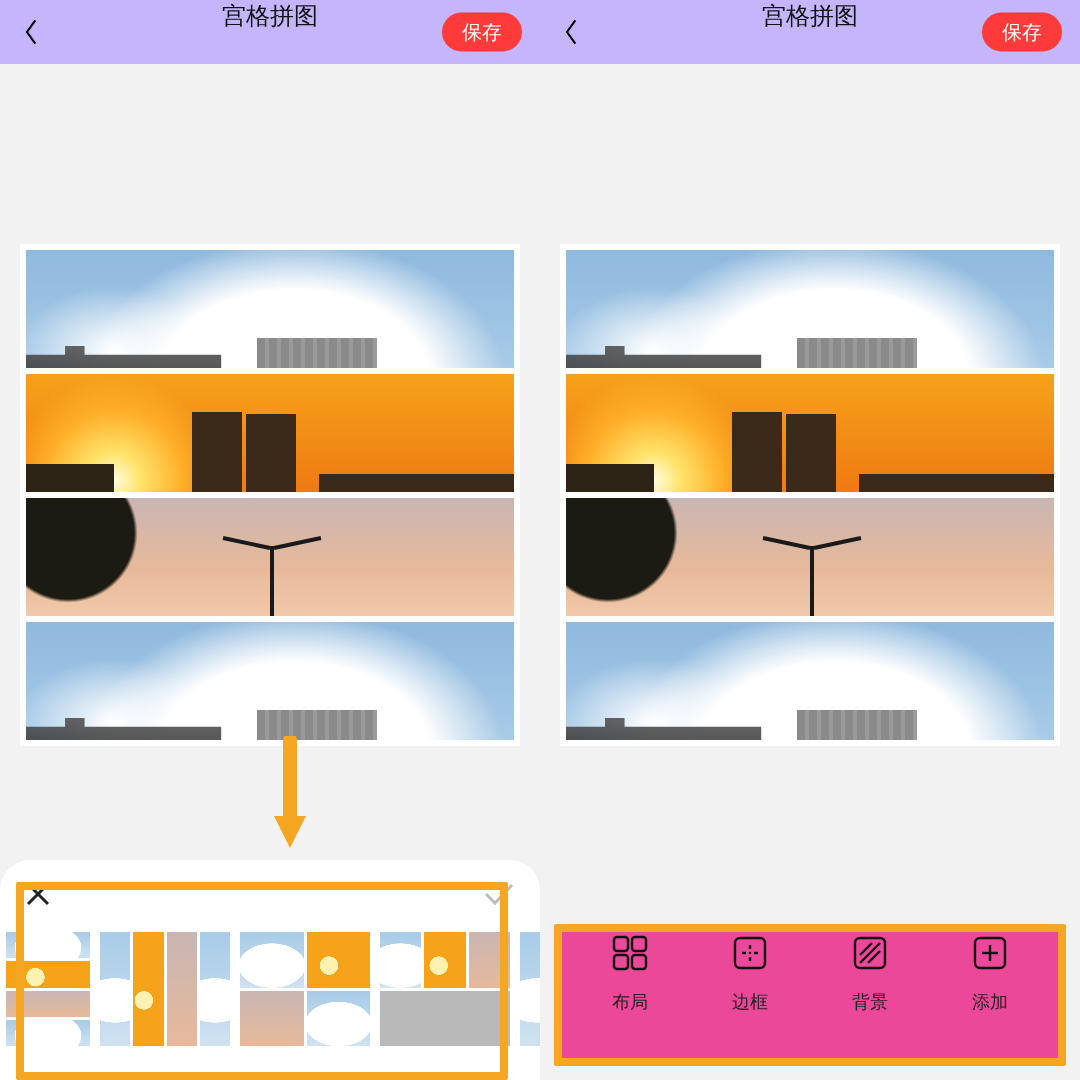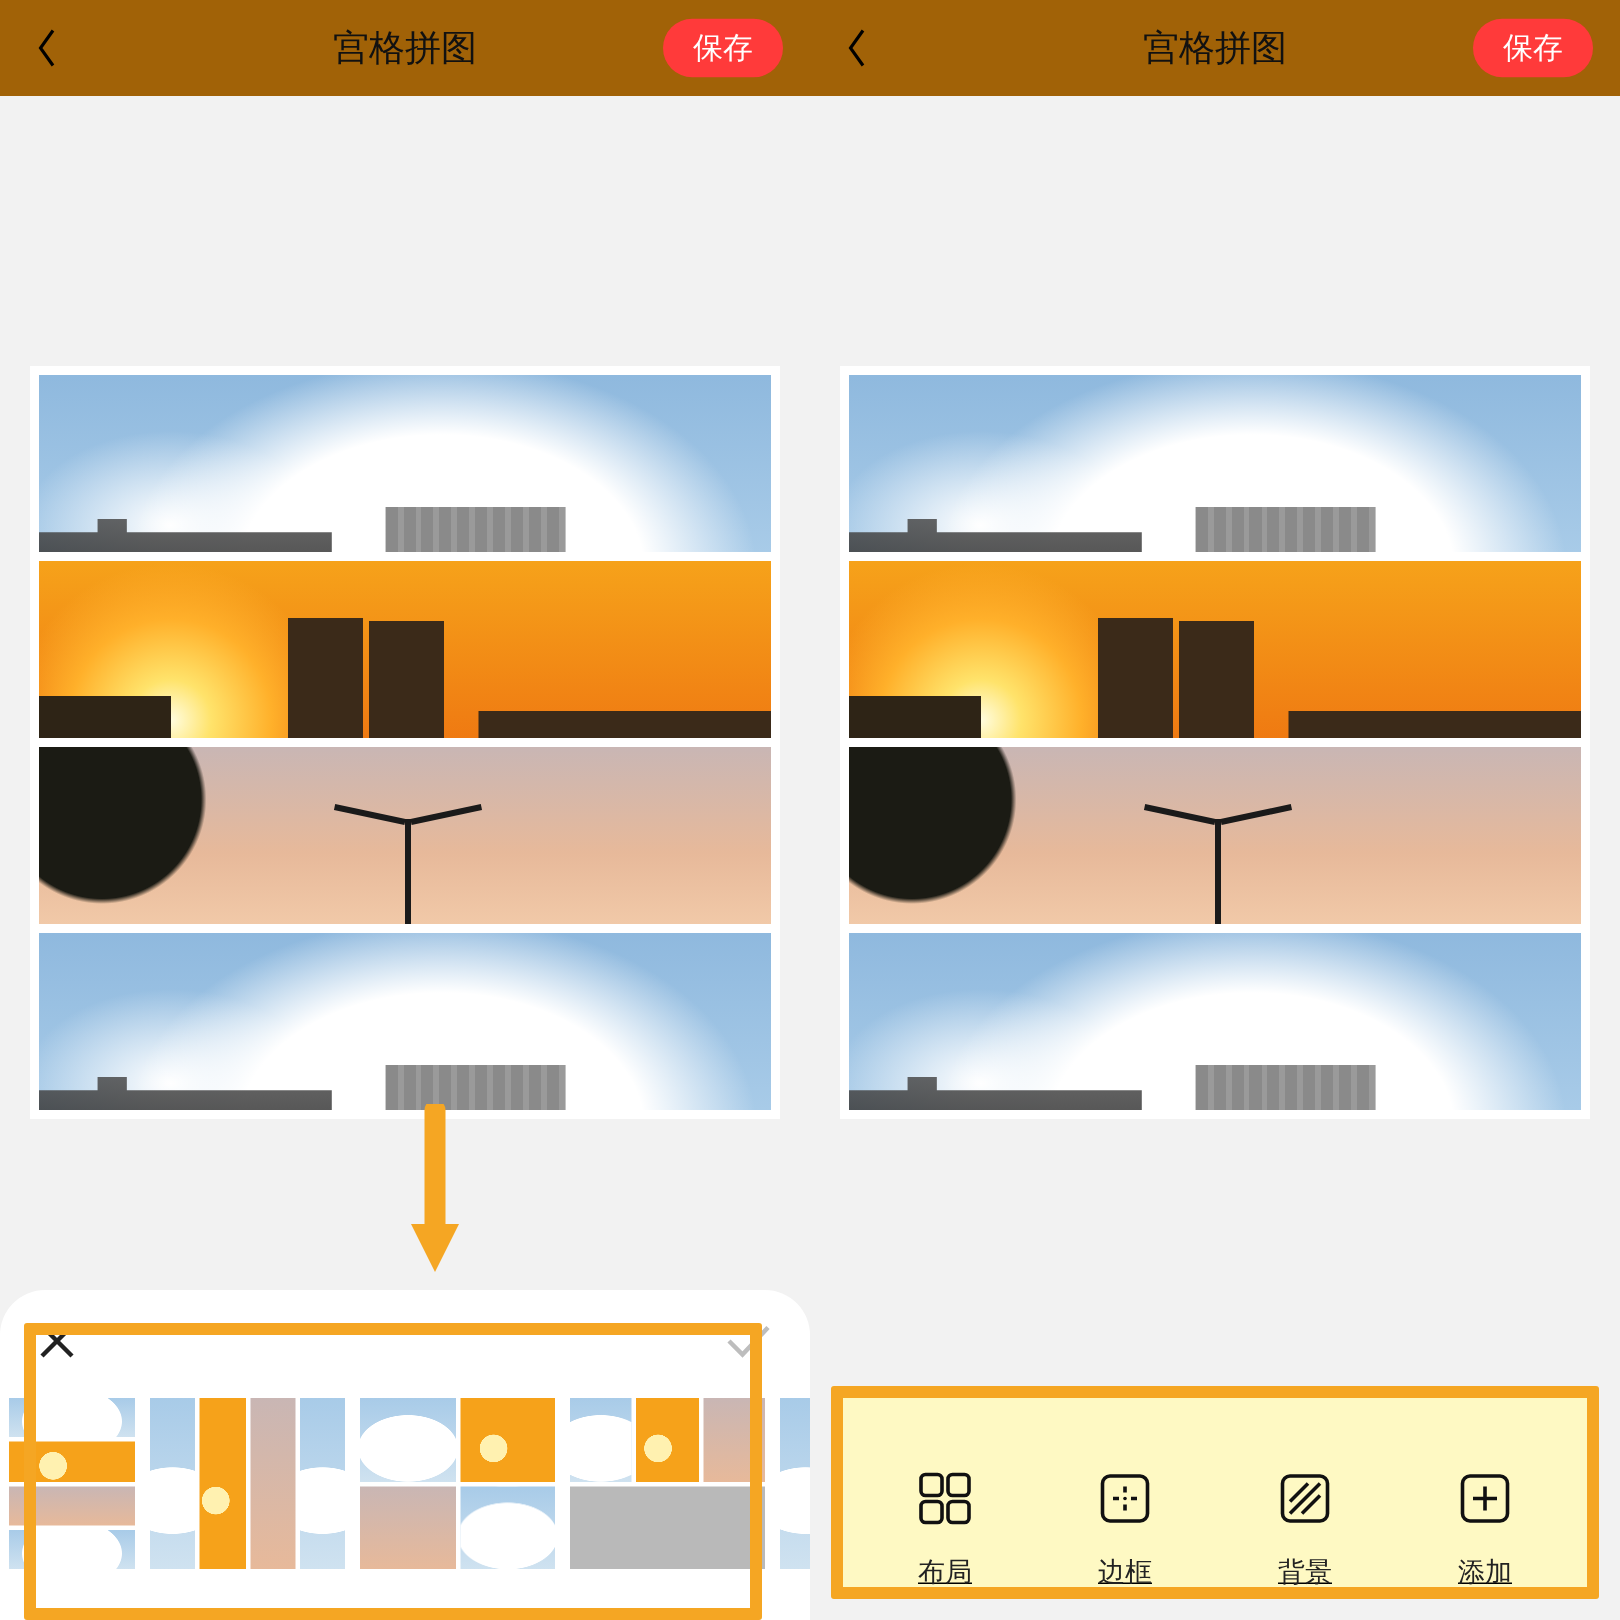--- a/index.html
+++ b/index.html
@@ -16,23 +16,23 @@
     background: #f2f2f2;
     overflow: hidden;
   }
   .screen.left  { left: 0; }
   .screen.right { left: 540px; }
 
   
   .topbar {
     position: relative;
     height: 64px;
-    background: #a16207;
+    background: #c4b5fd;
     display: flex;
-    align-items: center;
+    align-items: flex-start;
     justify-content: center;
   }
   .back {
     position: absolute;
     left: 14px; top: 50%; transform: translateY(-50%);
     width: 36px; height: 36px;
     display: flex; align-items: center; justify-content: center;
   }
   .back svg { width: 20px; height: 32px; stroke: #000; stroke-width: 2.5; fill: none; }
   .title { font-size: 24px; color: #111; font-weight: 500; }
@@ -165,26 +165,25 @@
     left:270px; top:736px;
     width:40px; height:116px;
     pointer-events:none;
   }
 
   
   .toolbar-right {
     position:absolute;
     left:20px; right:20px; bottom:20px;
     height:130px;
-    background:#fef9c3;
+    background:#ec4899;
     display:flex;
-    align-items:flex-end;
+    align-items:flex-start;
     justify-content:space-around;
     padding:0 10px;
-    text-decoration:underline;
   }
   .tool {
     display:flex; flex-direction:column; align-items:center; gap:14px;
     color:#222; font-size:18px;
   }
   .tool .ic {
     width:46px; height:46px; display:flex; align-items:center; justify-content:center;
   }
   .tool svg { width:40px; height:40px; stroke:#111; stroke-width:2.4; fill:none; }
 

